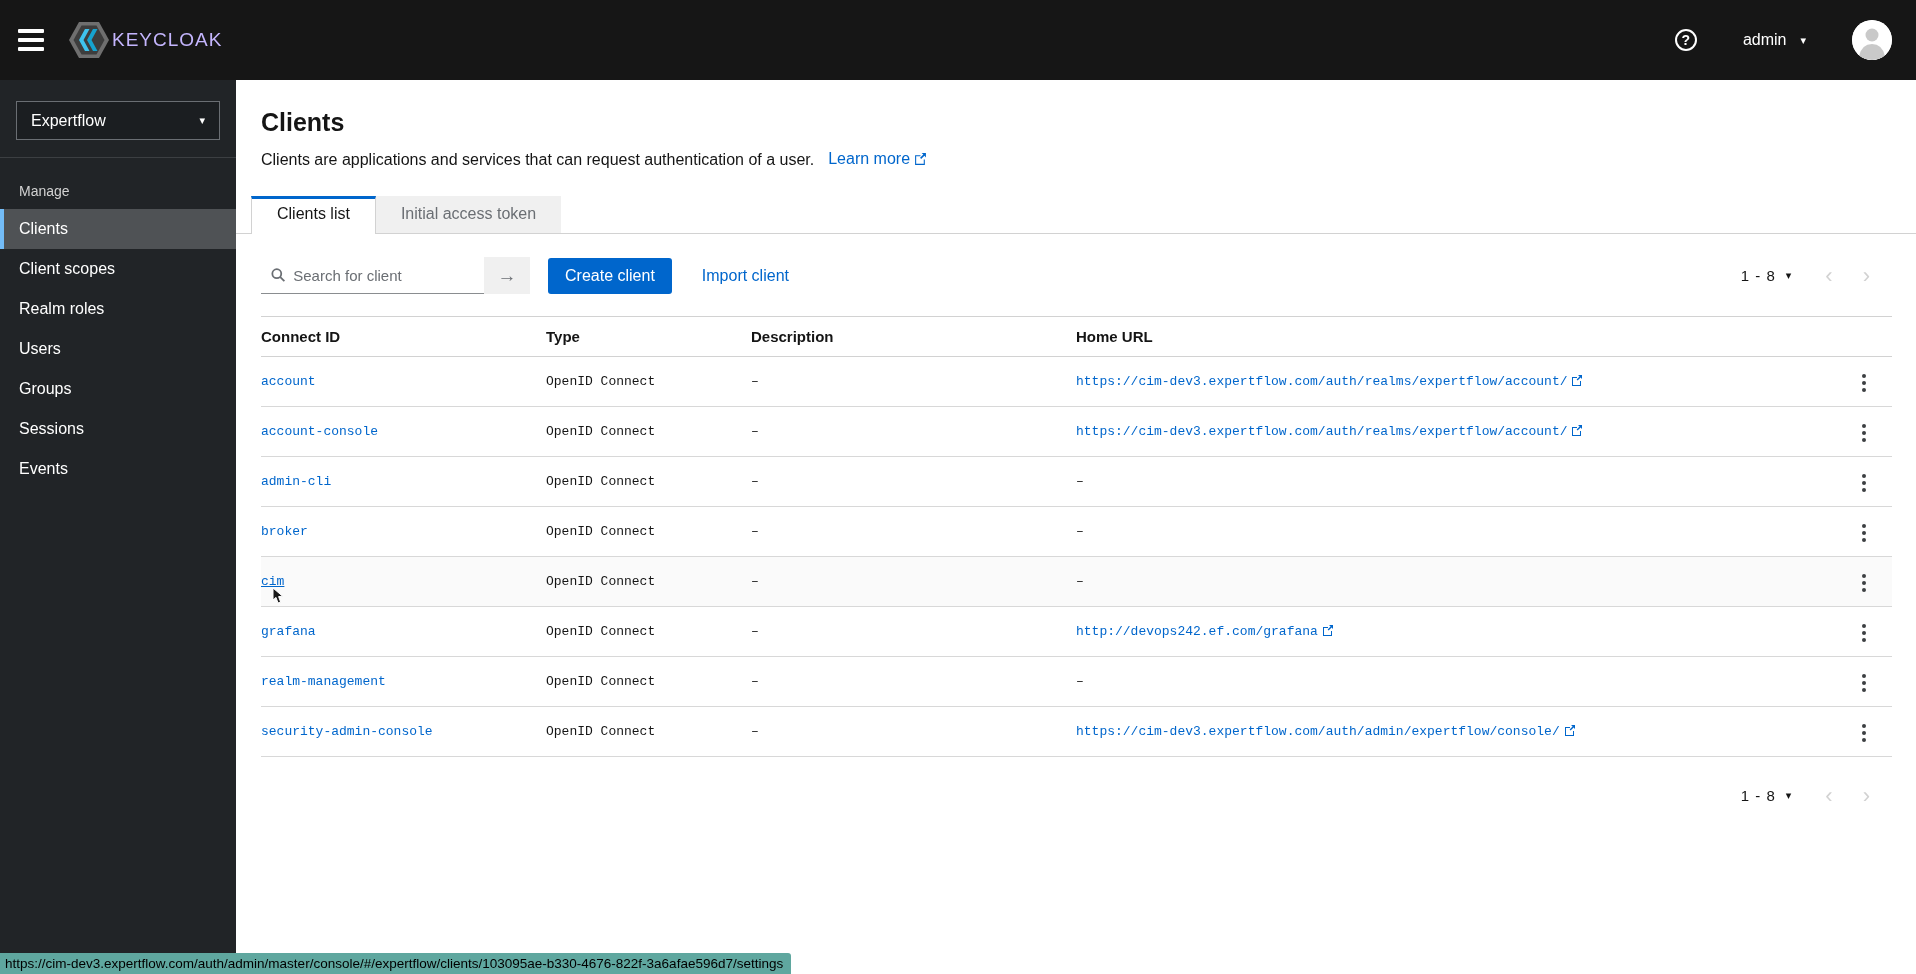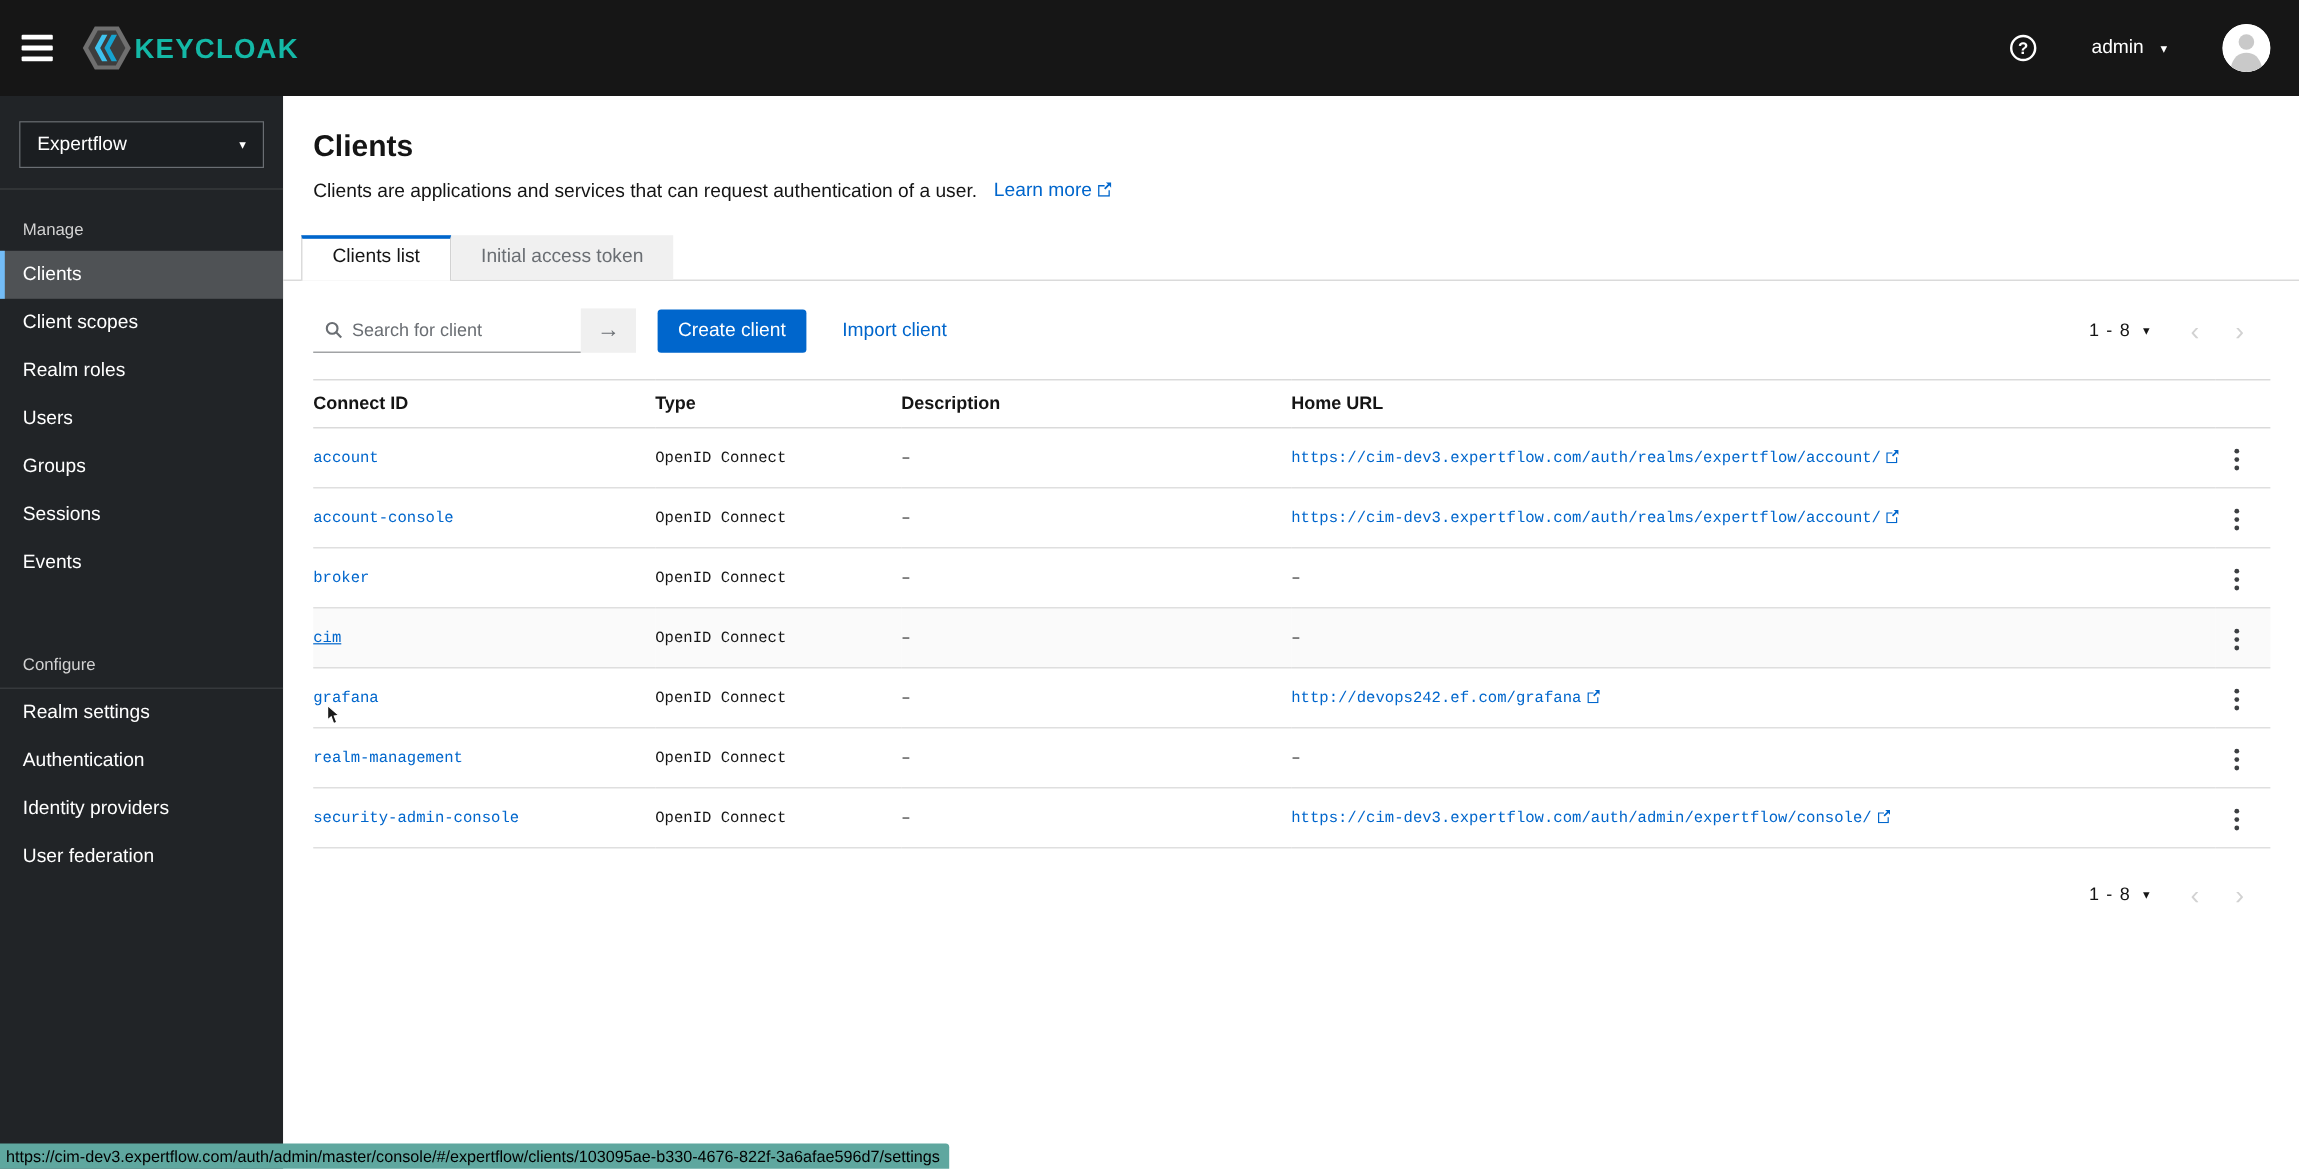--- a/index.html
+++ b/index.html
@@ -5,21 +5,21 @@
   * { margin:0; padding:0; box-sizing:border-box; }
   html,body { width:1916px; height:974px; overflow:hidden;
     font-family:"Liberation Sans", sans-serif; background:#fff; color:#151515; }
 
   
   .masthead { height:80px; background:#161616; display:flex; align-items:center;
     padding:0 24px 0 18px; position:relative; }
   .hamburger { width:26px; display:flex; flex-direction:column; gap:5px; cursor:pointer; margin-right:24px; }
   .hamburger span { display:block; height:4px; background:#fff; border-radius:1px; }
   .brand { display:flex; align-items:center; gap:2px; }
-  .brand-text { font-size:23px; font-weight:bold; color:#14b8a6; letter-spacing:1px; }
+  .brand-text { font-size:19px; font-weight:normal; color:#c4b5fd; letter-spacing:1px; }
   .masthead-right { margin-left:auto; display:flex; align-items:center; gap:46px; }
   .help-icon { width:22px; height:22px; border:2px solid #fff; border-radius:50%;
     color:#fff; font-size:14px; font-weight:bold; display:flex; align-items:center; justify-content:center; }
   .user-menu { display:flex; align-items:center; gap:14px; color:#fff; font-size:16px; }
   .caret { font-size:11px; color:#fff; }
   .avatar { width:40px; height:40px; border-radius:50%; background:#fff; overflow:hidden;
     display:flex; align-items:center; justify-content:center; }
 
   
   .layout { display:flex; height:894px; }
@@ -137,28 +137,20 @@
     <div>
         <div class="nav-section">
           <div class="nav-title">Manage</div>
           <div class="nav-item active">Clients</div>
           <div class="nav-item">Client scopes</div>
           <div class="nav-item">Realm roles</div>
           <div class="nav-item">Users</div>
           <div class="nav-item">Groups</div>
           <div class="nav-item">Sessions</div>
           <div class="nav-item">Events</div>
-        </div>
-        <div class="nav-section">
-          <div class="nav-title">Configure</div>
-          <div class="nav-divider"></div>
-          <div class="nav-item">Realm settings</div>
-          <div class="nav-item">Authentication</div>
-          <div class="nav-item">Identity providers</div>
-          <div class="nav-item">User federation</div>
         </div>
       </div>
   </nav>
 
   <main class="main">
     <div class="content-pad">
       <h1 class="page-title">Clients</h1>
       <div class="page-sub">
         <span>Clients are applications and services that can request authentication of a user.</span>
         <a class="link"><span>Learn more</span><span class="ext-icon"><svg width="13" height="13" viewBox="0 0 12 12">
@@ -230,20 +222,31 @@
                     <path d="M1 3h5v1H2v6.9h7V7h1v5H1z" fill="currentColor"></path>
                     <path d="M7 1h4v4L9.6 3.4 6.6 6.4 5.6 5.4 8.6 2.4z" fill="currentColor"></path>
                   </svg></span></td>
               <td class="kebab-cell"><span class="kebab">
                   <i></i>
                   <i></i>
                   <i></i>
                 </span></td>
             </tr>
             <tr>
+              <td><a class="link cell-link">admin-cli</a></td>
+              <td>OpenID Connect</td>
+              <td class="dash">–</td>
+              <td class="dash">–</td>
+              <td class="kebab-cell"><span class="kebab">
+                  <i></i>
+                  <i></i>
+                  <i></i>
+                </span></td>
+            </tr>
+            <tr>
               <td><a class="link cell-link">broker</a></td>
               <td>OpenID Connect</td>
               <td class="dash">–</td>
               <td class="dash">–</td>
               <td class="kebab-cell"><span class="kebab">
                   <i></i>
                   <i></i>
                   <i></i>
                 </span></td>
             </tr>

